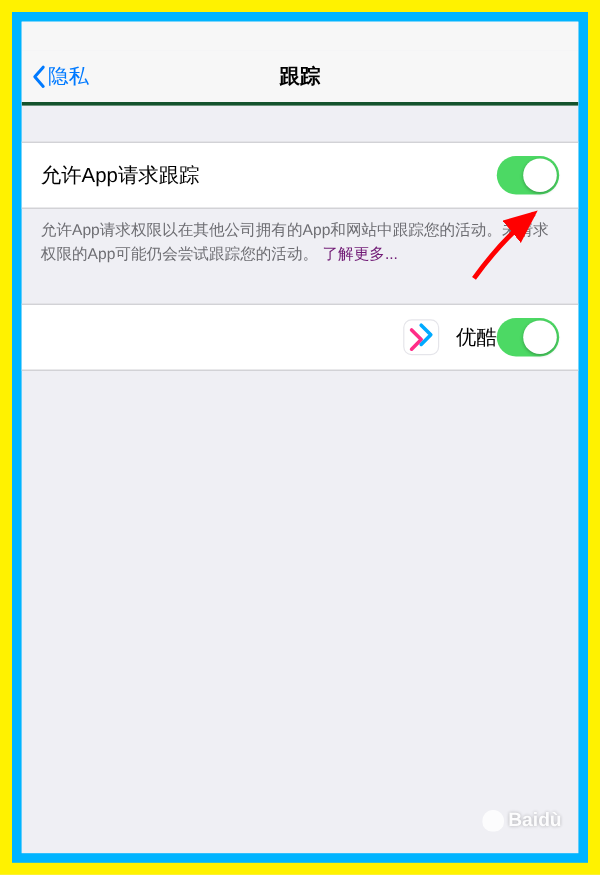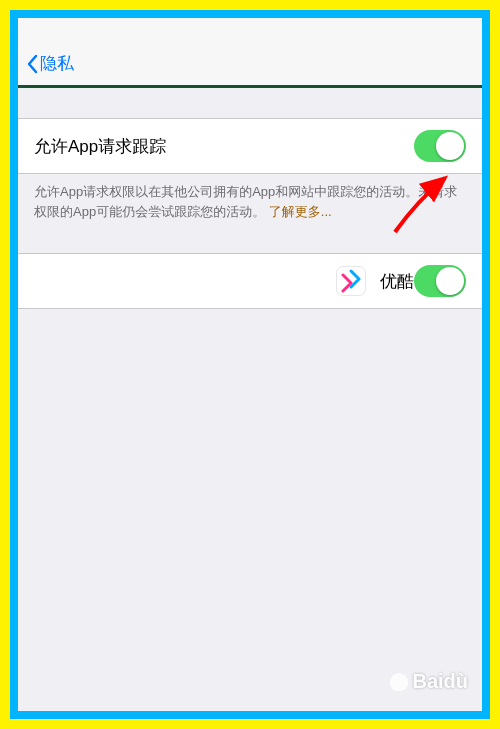--- a/index.html
+++ b/index.html
@@ -64,21 +64,21 @@
       align-items: center;
       justify-content: space-between;
     }
     .cell-label { font-size: 17px; color: #000; }
     .footer {
       padding: 8px 16px;
       font-size: 13px;
       color: #6d6d72;
       line-height: 1.5;
     }
-    .link { color: #a16207; margin-top: 18px; }
+    .link { color: #701a75; margin-top: 18px; }
     .app-left { display: flex; align-items: center; gap: 14px; flex: 1; justify-content: flex-end; }
     .app-icon {
       width: 30px; height: 30px;
       border-radius: 7px;
       background: #fff;
       border: 0.5px solid #e5e5ea;
       display: flex;
       align-items: center;
       justify-content: center;
       overflow: hidden;
@@ -106,21 +106,21 @@
       position: absolute;
       right: 14px;
       bottom: 18px;
       display: flex;
       align-items: center;
       gap: 4px;
       opacity: 0.85;
     }
     .wm-text {
       color: #fff;
-      font-size: 20px;
+      font-size: 16px;
       font-weight: 600;
       text-shadow: 0 0 3px rgba(0,0,0,0.35);
     }
     .paw {
       width: 18px; height: 18px;
       position: relative;
     }
     .paw::before {
       content: '';
       position: absolute; inset: 0;
@@ -139,20 +139,21 @@
 
     <div class="nav">
       <div class="back">
         <span class="chev">
           <svg width="12" height="20" viewBox="0 0 12 20">
               <polyline points="10,2 3,10 10,18" fill="none" stroke="#007aff" stroke-width="2.5" stroke-linecap="round" stroke-linejoin="round"></polyline>
             </svg>
         </span>
         <span>隐私</span>
       </div>
+      <div class="title">跟踪</div>
     </div>
 
     <div class="group">
       <div class="cell">
         <span class="cell-label">允许App请求跟踪</span>
         <div class="toggle">
           <div class="knob"></div>
         </div>
       </div>
       <div class="footer">

